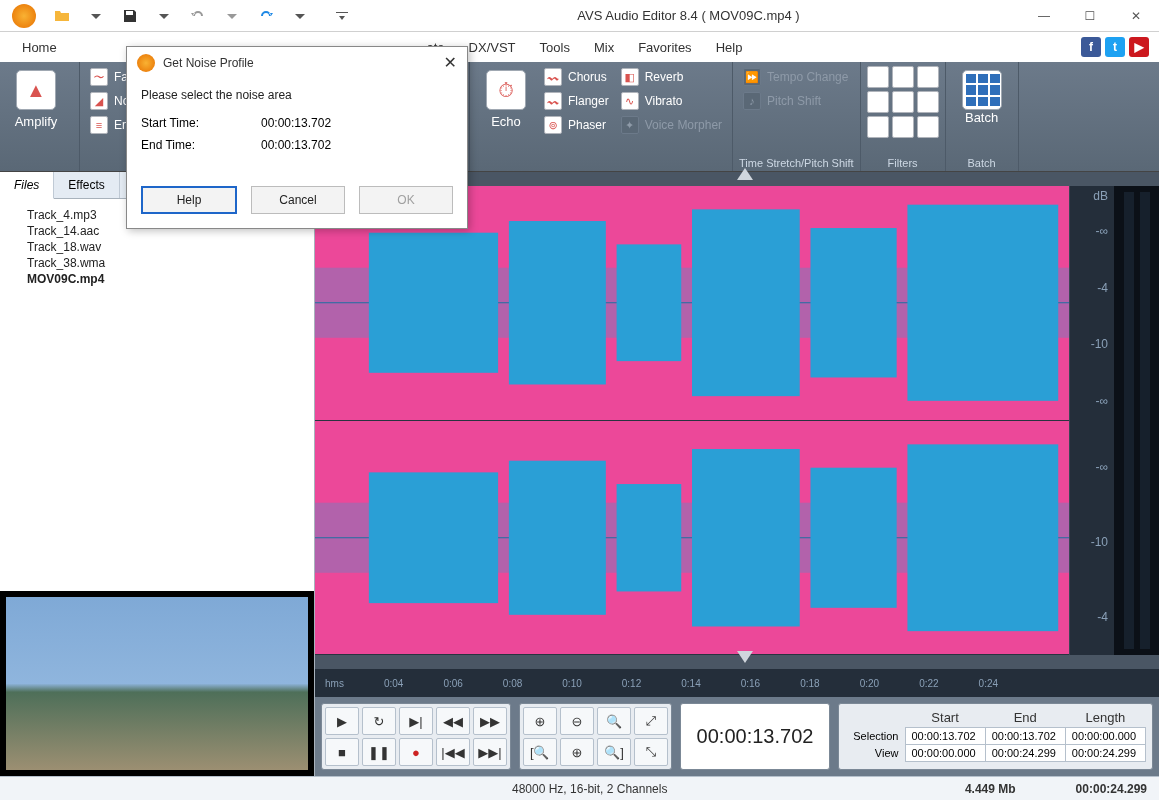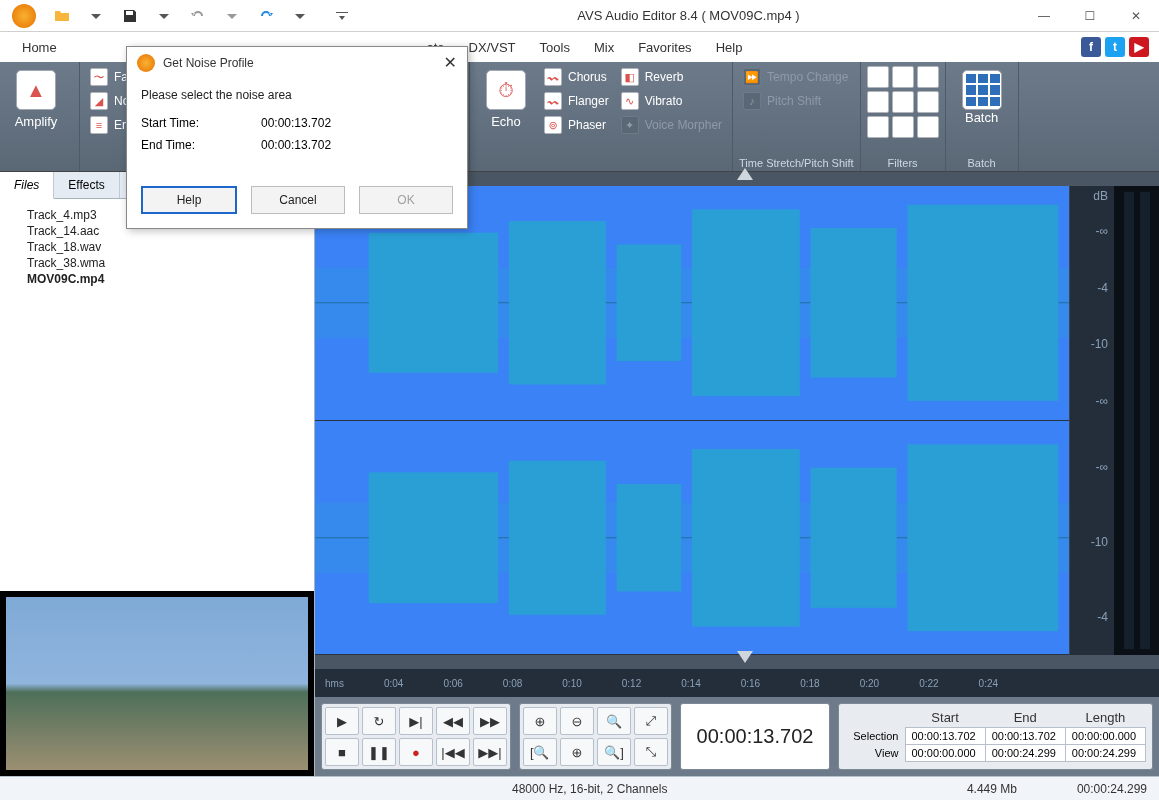--- a/index.html
+++ b/index.html
@@ -48,21 +48,21 @@
 .side-tab { padding: 6px 14px; font-size: 12px; border-right: 1px solid #c0cad5; }
 .side-tab.active { background: #fff; border-bottom: 1px solid #fff; margin-bottom: -1px; font-style: italic; }
 .filelist { flex: 1; padding: 8px 27px; overflow: auto; }
 .filelist div { padding: 1px 0; font-size: 12px; color: #222; }
 .filelist .sel { font-weight: bold; }
 .preview { height: 185px; background: #000; padding: 6px; }
 .preview-inner { width: 100%; height: 100%; background: linear-gradient(to bottom, #7fa9d6 0%, #8fb5dd 50%, #4e6f59 55%, #9c8f72 100%); }
 
 .mainpanel { flex: 1; display: flex; flex-direction: column; background: #6c7a8a; }
 
-.wave-wrap { flex: 1; display: flex; background: #3b82f6; position: relative; }
+.wave-wrap { flex: 1; display: flex; background: #ec4899; position: relative; }
 .wave-area { flex: 1; display: flex; flex-direction: column; }
 .channel { flex: 1; position: relative; border-bottom: 1px solid #2a3340; overflow: hidden; }
 .wave-svg { position: absolute; inset: 0; width: 100%; height: 100%; }
 .db-scale { width: 45px; background: #242e3a; color: #8aa0b7; font-size: 10px; display: flex; flex-direction: column; border-left: 1px solid #3a4654; }
 .db-scale .db-ch { flex: 1; display: flex; flex-direction: column; justify-content: space-around; align-items: flex-end; padding-right: 6px; }
 .db-scale-header { text-align: right; padding: 3px 6px 0 0; }
 .meter-area { width: 45px; background: #0b1017; display: flex; gap: 6px; padding: 6px; justify-content: center; }
 .meter-bar { width: 10px; height: 100%; background: #16202c; }
 
 .timeruler { height: 28px; background: #242e3a; display: flex; align-items: center; padding: 0 10px; gap: 40px; position: relative; }
@@ -80,21 +80,21 @@
 .time-display { background: #fff; border: 1px solid #7b8896; border-radius: 3px; display: flex; align-items: center; justify-content: center; font-size: 20px; color: #222; padding: 0 14px; min-width: 150px; }
 
 .sel-table { background: #e8ecf1; border: 1px solid #7b8896; border-radius: 3px; flex: 1; padding: 4px 6px; }
 .sel-table table { width: 100%; border-collapse: collapse; }
 .sel-table th { text-align: center; font-weight: normal; font-size: 13px; padding: 2px 6px; color: #333; }
 .sel-table td { font-size: 11px; padding: 2px 6px; }
 .sel-table .lab { text-align: right; width: 60px; }
 .sel-table .val { background: #fff; border: 1px solid #b5c0cc; }
 
 .statusbar { height: 24px; background: #f1f4f8; border-top: 1px solid #b5c0cc; display: flex; align-items: center; padding: 0 12px; gap: 30px; font-size: 11px; color: #333; }
-.statusbar .seg { margin-left: auto; display: flex; gap: 60px; }
+.statusbar .seg { margin-left: auto; display: flex; gap: 60px; font-weight: bold; }
 
 
 .dialog { position: absolute; left: 126px; top: 46px; width: 342px; background: #fff; border: 1px solid #888; box-shadow: 2px 2px 8px rgba(0,0,0,0.25); z-index: 100; }
 .dlg-title { display: flex; align-items: center; padding: 6px 10px; gap: 8px; color: #333; font-size: 13px; }
 .dlg-title .dlg-ico { width: 18px; height: 18px; background: radial-gradient(#f9b233, #e76f00); border-radius: 50%; }
 .dlg-close { margin-left: auto; font-size: 16px; color: #333; }
 .dlg-body { padding: 10px 14px 16px; }
 .dlg-body p { font-size: 12px; color: #222; margin-bottom: 14px; }
 .dlg-row { display: flex; font-size: 12px; margin-bottom: 8px; }
 .dlg-row .lab { width: 120px; }

